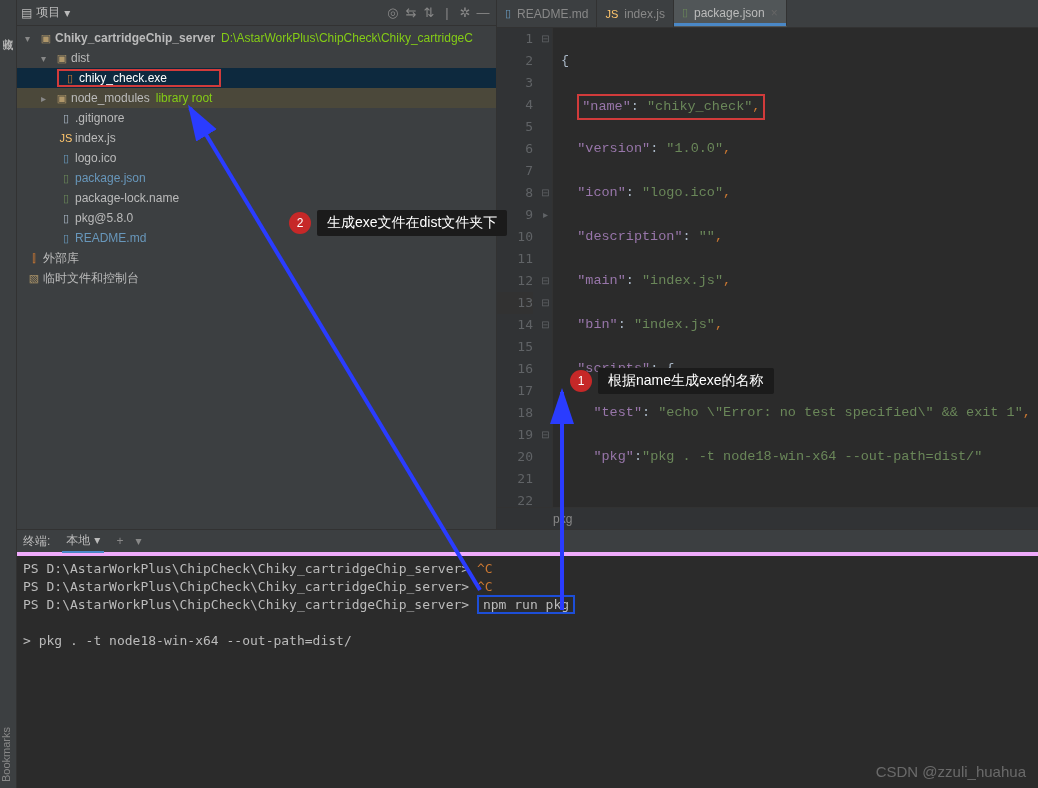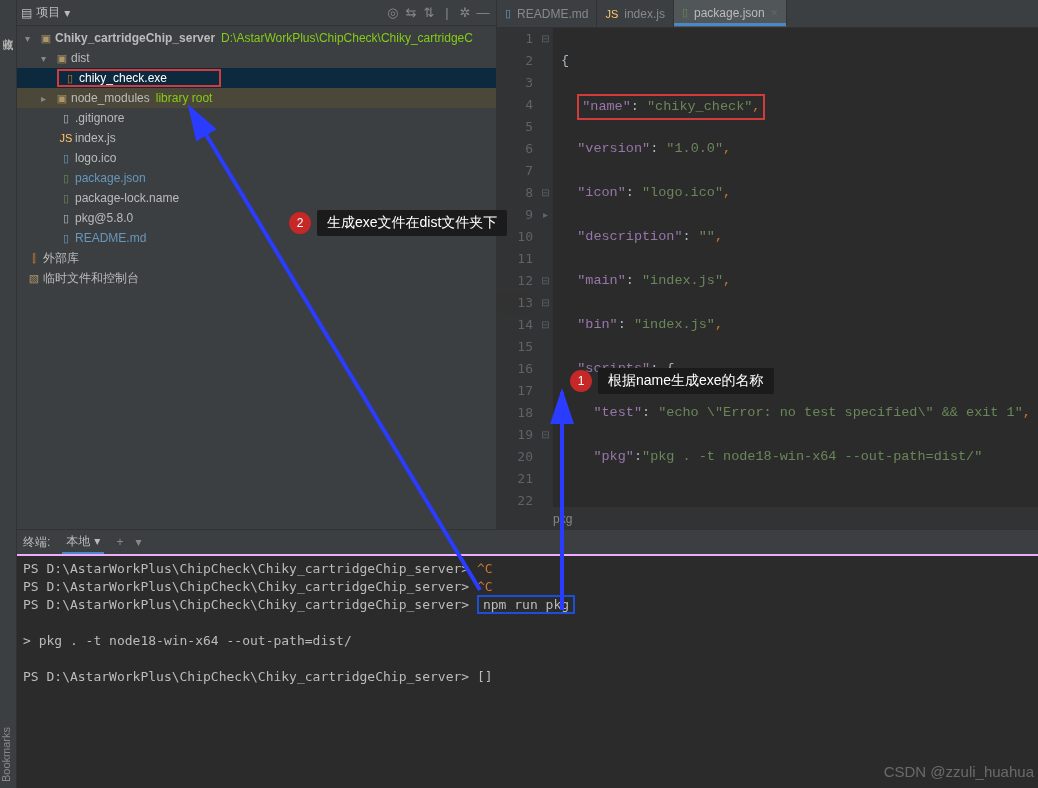--- a/index.html
+++ b/index.html
@@ -54,33 +54,33 @@
 .gutter { width: 42px; background: #313335; text-align: right; padding-right: 6px; color: #606366; font-family: Consolas, monospace; font-size: 13px; line-height: 22px;}
 .fold-col{ width: 14px; background:#313335; border-right:1px solid #323232;}
 .fold-col .f{ height:22px; text-align:center; color:#606366; font-size:10px; line-height:22px;}
 .code { flex: 1; font-family: Consolas, 'Courier New', monospace; font-size: 13.5px; line-height: 22px; padding-left: 8px; white-space: pre; overflow: hidden; position: relative;}
 .code .line{ height: 22px; }
 .ln-cur{ background: #323232;}
 .p{color:#a9b7c6}.k{color:#9876aa}.s{color:#6a8759}.b{color:#cc7832}
 .red-box{ display:inline-block; border:2px solid #d13b3b; padding:0 3px;}
 .breadcrumb{ height:22px; background:#313335; color:#888; padding-left:56px; font-size:12px; line-height:22px; border-top:1px solid #323232;}
 
-.term-hdr{ display:flex; align-items:center; height:26px; background:#3c3f41; border-bottom:2px solid #f0abfc; margin-left:17px; padding-left:6px; gap:12px;}
+.term-hdr{ display:flex; align-items:center; height:26px; background:#3c3f41; border-bottom:4px solid #f0abfc; margin-left:17px; padding-left:6px; gap:12px;}
 .term-hdr .lbl{ color:#bbb;}
 .term-tab{ color:#bbb; border-bottom:2px solid #4a88c7; padding:2px 4px; display:flex; align-items:center; gap:4px;}
 .term-body{ flex:1; margin-left:17px; background:#2b2b2b; font-family: Consolas, monospace; font-size:13px; line-height:18px; padding:4px 6px; color:#bbb; overflow:hidden;}
 .prompt{ color:#bbb;}.caret{color:#cc7832}.cmd-box{border:2px solid #1d4ed8; padding:0 4px; color:#bbb;}
 .tline{ height:18px;}
 
 .anno{ position:absolute; display:flex; align-items:center; gap:6px;}
 .bubble{ width:22px; height:22px; border-radius:50%; background:#c62828; color:#fff; font-size:12px; display:flex; align-items:center; justify-content:center;}
 .anno-text{ background:#1b1b1b; color:#fff; padding:4px 10px; font-size:14px; border-radius:2px; white-space:nowrap;}
 
 .arrow-svg{ position:absolute; left:0; top:0; width:1038px; height:788px; pointer-events:none;}
-.watermark{ position:absolute; right:4px; bottom:8px; color:rgba(200,200,200,0.4); font-size:15px;}
+.watermark{ position:absolute; right:12px; bottom:8px; color:rgba(200,200,200,0.4); font-size:15px;}
 .bookmarks-tab{ position:absolute; left:0; bottom:6px; writing-mode:vertical-rl; transform: rotate(180deg); color:#888; font-size:11px;}
 </style>
 </head>
 <body>
 
 <div class="left-rail">
   <div class="tab">收藏</div>
 </div>
 <div class="bookmarks-tab">Bookmarks</div>
 
@@ -268,21 +268,20 @@
     <span style="color:#888">+</span>
     <span style="color:#888">▾</span>
   </div>
   <div class="term-body">
     <div class="tline"><span class="prompt">PS D:\AstarWorkPlus\ChipCheck\Chiky_cartridgeChip_server&gt;</span> <span class="caret">^C</span></div>
     <div class="tline"><span class="prompt">PS D:\AstarWorkPlus\ChipCheck\Chiky_cartridgeChip_server&gt;</span> <span class="caret">^C</span></div>
     <div class="tline"><span class="prompt">PS D:\AstarWorkPlus\ChipCheck\Chiky_cartridgeChip_server&gt;</span> <span class="cmd-box">npm run pkg</span></div>
     <div class="tline"></div>
     <div class="tline">&gt; pkg . -t node18-win-x64 --out-path=dist/</div>
     <div class="tline"></div>
-    <div class="tline"><span class="prompt">PS D:\AstarWorkPlus\ChipCheck\Chiky_cartridgeChip_server&gt;</span> <span>[]</span></div>
   </div>
 </div>
 
 <svg class="arrow-svg">
   <defs>
     <marker id="ah" markerWidth="10" markerHeight="10" refX="8" refY="3" orient="auto">
       <path d="M0,0 L0,6 L9,3 z" fill="#2a3cff"></path>
     </marker>
   </defs>
   <line x1="562" y1="610" x2="562" y2="392" stroke="#2a3cff" stroke-width="4" marker-end="url(#ah)"></line>

